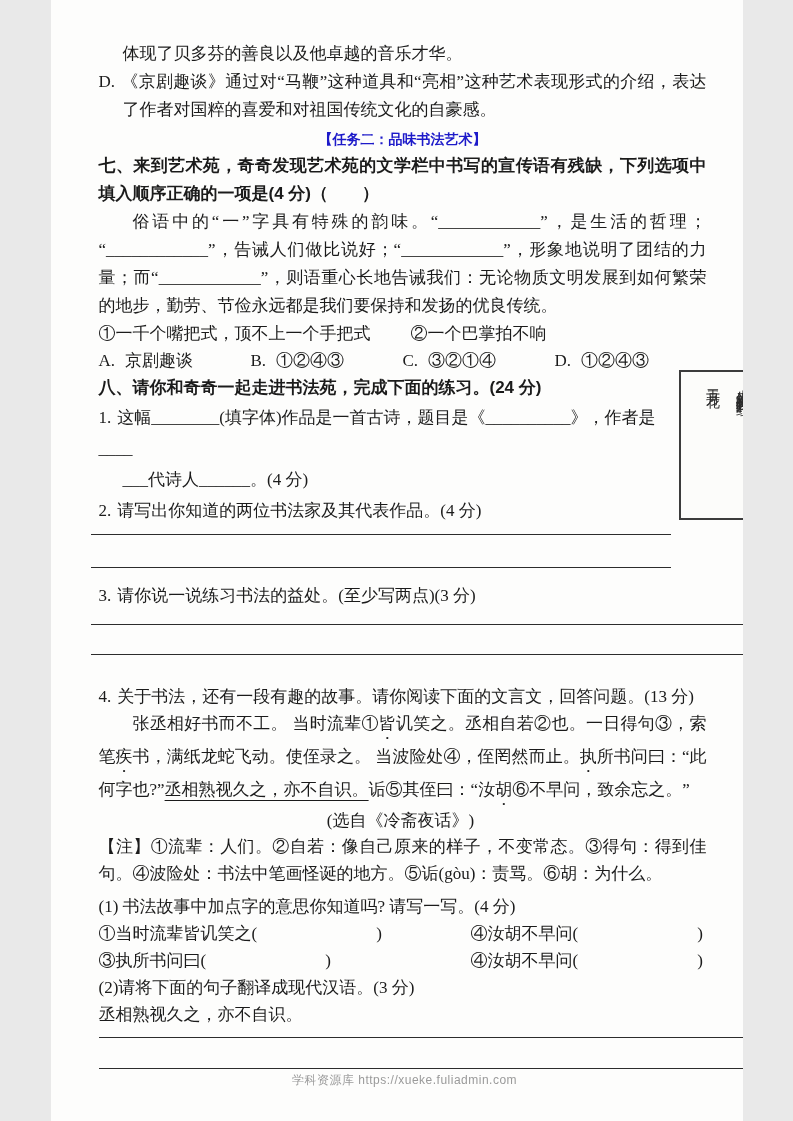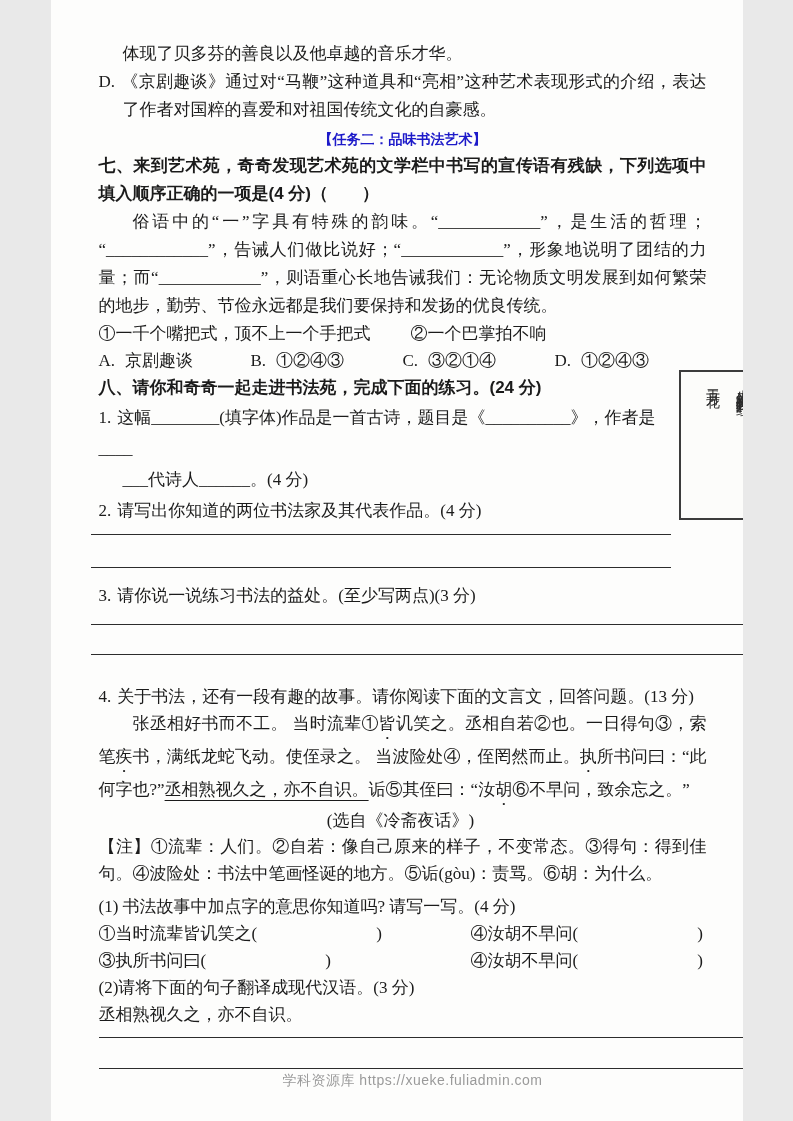--- a/index.html
+++ b/index.html
@@ -47,22 +47,22 @@
     display:flex;align-items:center;justify-content:center;
   }
   .calli-inner{
     writing-mode:vertical-rl;
     height:134px;
     font-size:14px;letter-spacing:2px;line-height:30px;
     color:#2a2a2a;
     font-family:"Liberation Serif","DejaVu Serif",serif;
   }
   .footer{
-    position:absolute;left:16px;top:1066px;width:100%;
-    text-align:center;font-size:14px;
+    position:absolute;left:8px;top:1066px;width:100%;
+    text-align:center;font-size:12px;
     font-family:"Liberation Sans","DejaVu Sans",sans-serif;
     letter-spacing:.5px;
   }
 </style>
 </head>
 <body>
 
 <div class="page">
   <div class="content">
 

